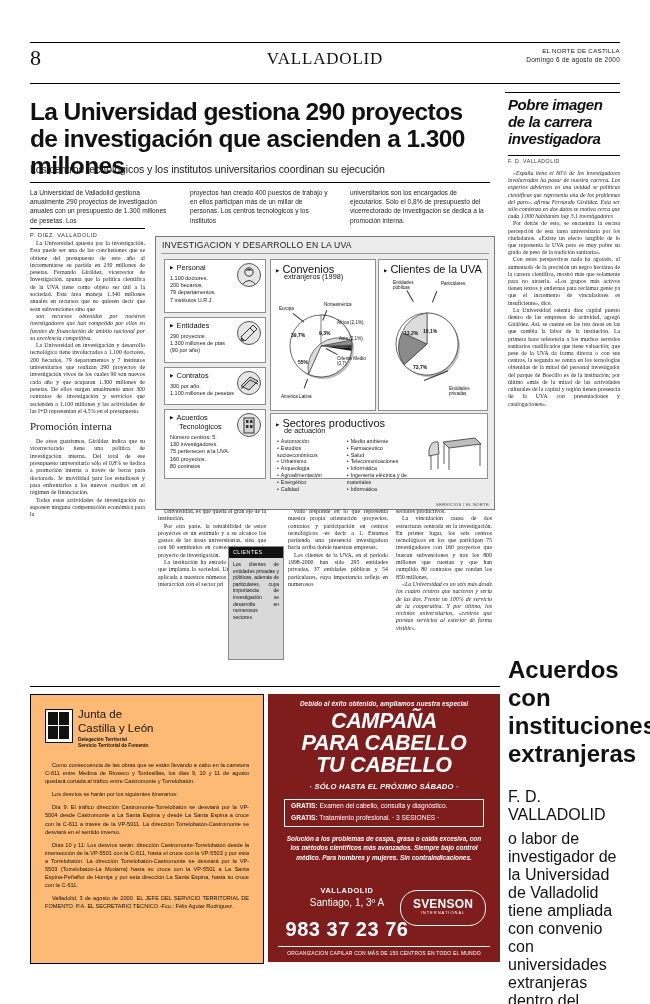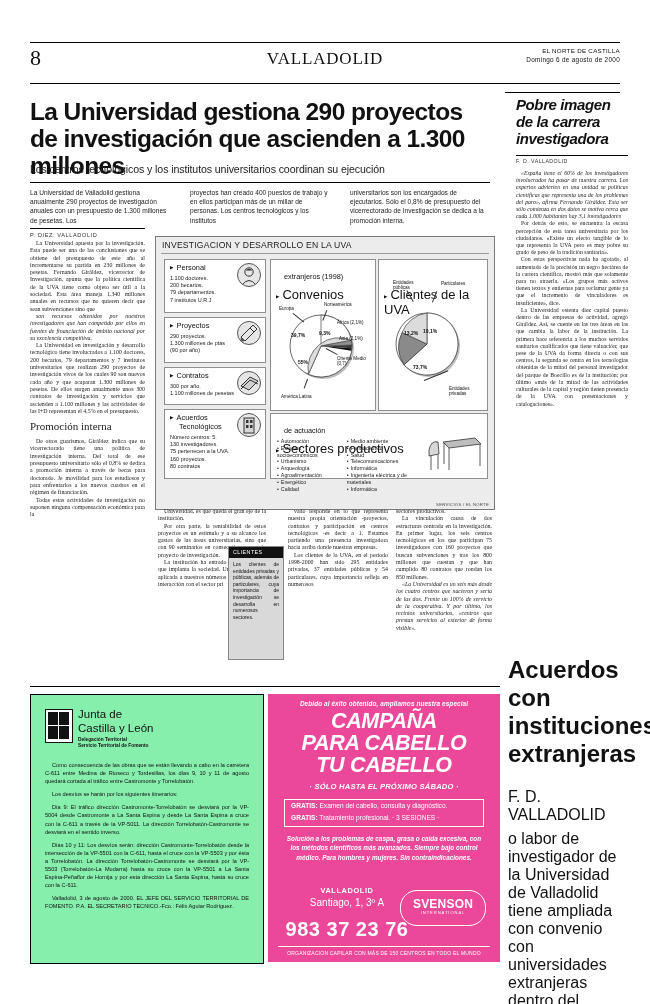--- a/index.html
+++ b/index.html
@@ -68,21 +68,21 @@
   .c-proyectos ul{top:15px;}
   .c-contratos{left:8px;top:130px;width:100px;height:36px;}
   .c-contratos ul{top:15px;}
   .c-centros{left:8px;top:172px;width:100px;height:68px;}
   .c-centros ul{top:24px;}
 
   .panel{position:absolute;background:#fff;border:.9px solid #8f8f8f;}
   .p-conv{left:114px;top:22px;width:104px;height:150px;}
   .p-client{left:222px;top:22px;width:108px;height:150px;}
   .p-sect{left:114px;top:176px;width:216px;height:64px;}
-  .panel .ptitle{position:absolute;left:5px;top:3px;font-size:13px;color:#111;margin-top:24px;}
+  .panel .ptitle{position:absolute;left:5px;top:3px;font-size:11px;color:#111;}
   .panel .ptitle:before{content:"\25B6";font-size:4.4px;margin-right:3px;vertical-align:1px;}
   .panel .ptitle2{position:absolute;left:13px;top:12px;font-size:7.3px;}
 
   .sect-cols{position:absolute;left:6px;top:24px;width:150px;display:flex;gap:8px;}
   .sect-cols ul{margin:0;padding:0;list-style:none;}
   .sect-cols li{font-size:5.3px;line-height:6.8px;color:#222;}
   .sect-cols li:before{content:"\2022";margin-right:2px;}
   .desk{position:absolute;right:4px;top:16px;width:58px;height:44px;}
 
   .pielabel{position:absolute;font-size:4.6px;color:#111;white-space:nowrap;}
@@ -92,45 +92,45 @@
 
   
   .clientes{position:absolute;left:228px;top:546px;width:54px;height:112px;background:#d9d9d9;
             border:.8px solid #888;}
   .clientes .ch{position:absolute;left:0;top:0;right:0;height:11px;background:#111;color:#fff;
             font-size:5.4px;letter-spacing:.4px;padding:2px 0 0 4px;box-sizing:border-box;}
   .clientes p{position:absolute;left:4px;right:4px;top:14px;margin:0;font-size:5px;
             line-height:6.6px;color:#111;text-align:justify;}
 
   
-  .rail{position:absolute;left:508px;top:96px;width:112px;margin-left:8px;}
+  .rail{position:absolute;left:508px;top:96px;width:112px;}
   .rail-rule-top{position:absolute;left:505px;top:92px;width:115px;border-top:1px solid #000;}
   .rail h2{margin:0;font-family:"Liberation Sans",sans-serif;font-style:italic;font-weight:700;
            font-size:15px;line-height:17px;letter-spacing:-.4px;color:#111;}
   .rail .rbyline{font-size:5.2px;letter-spacing:.5px;color:#333;margin-top:8px;
            border-top:.7px solid #000;padding-top:2px;}
   .rail p{font-family:"Liberation Serif",serif;font-size:5.8px;line-height:7.2px;
           text-align:justify;margin:0;text-indent:5px;color:#1b1b1b;}
   .rail p.ital{font-style:italic;}
   .rail2{position:absolute;left:508px;top:636px;width:112px;}
 
   
   .ad-junta{position:absolute;left:30px;top:694px;width:232px;height:268px;
-            border:1px solid #000;background:#86efac;}
+            border:1px solid #000;background:#fdba74;}
   .junta-logo{position:absolute;left:14px;top:12px;width:200px;height:44px;}
   .shield{position:absolute;left:0;top:2px;width:26px;height:32px;border:1.1px solid #111;
           background:#fff;}
   .shield i{position:absolute;width:10px;height:13px;background:#111;display:block;}
   .junta-name{position:absolute;left:33px;top:0;font-size:11.5px;line-height:14px;color:#111;}
   .junta-sub{position:absolute;left:33px;top:30px;font-size:4.8px;line-height:6.4px;color:#111;font-weight:700;}
   .junta-body{position:absolute;left:14px;top:66px;width:204px;font-size:5.6px;line-height:8.1px;
           text-align:justify;color:#111;}
   .junta-body p{margin:0 0 5px 0;text-indent:7px;}
 
-  .ad-sven{position:absolute;left:268px;top:694px;width:232px;height:268px;background:#ec4899;color:#fff;}
+  .ad-sven{position:absolute;left:268px;top:694px;width:232px;height:268px;background:#7f1d1d;color:#fff;}
   .sv-top{position:absolute;left:0;right:0;top:6px;text-align:center;font-size:6.4px;
           font-style:italic;font-weight:700;letter-spacing:.1px;}
   .sv-big{position:absolute;left:0;right:0;top:16px;text-align:center;font-weight:700;
           font-style:italic;font-size:21.5px;line-height:22px;letter-spacing:-.3px;}
   .sv-only{position:absolute;left:0;right:0;top:88px;text-align:center;font-size:7.6px;
           font-weight:700;font-style:italic;letter-spacing:.2px;}
   .sv-box{position:absolute;left:16px;right:16px;top:105px;height:26px;border:1.1px solid #fff;}
   .sv-box div{font-size:6.6px;line-height:12px;padding-left:6px;}
   .sv-box b{font-weight:700;}
   .sv-desc{position:absolute;left:16px;right:16px;top:140px;text-align:center;font-size:6.4px;
@@ -200,21 +200,21 @@
       </div>
       <ul>
         <li>1.100 doctores.</li>
         <li>200 becarios.</li>
         <li>79 departamentos.</li>
         <li>7 institutos U.R.J</li>
       </ul>
     </div>
 
     <div class="card c-proyectos">
-      <div class="ttl">Proyectos</div>
+      <div class="ttl">Entidades</div>
       <div class="icon-circ">
         <svg viewBox="0 0 22 22" width="22" height="22">
           <path d="M3 15 L12 6 L16 10 L7 19 Z" fill="none" stroke="#333" stroke-width="1"></path>
           <path d="M12 6 L15 3 L19 7 L16 10" fill="none" stroke="#333" stroke-width="1"></path>
           <path d="M3 15 L2 20 L7 19" fill="#555"></path>
         </svg>
       </div>
       <ul>
         <li>290 proyectos.</li>
         <li>1.300 millones de ptas</li>

